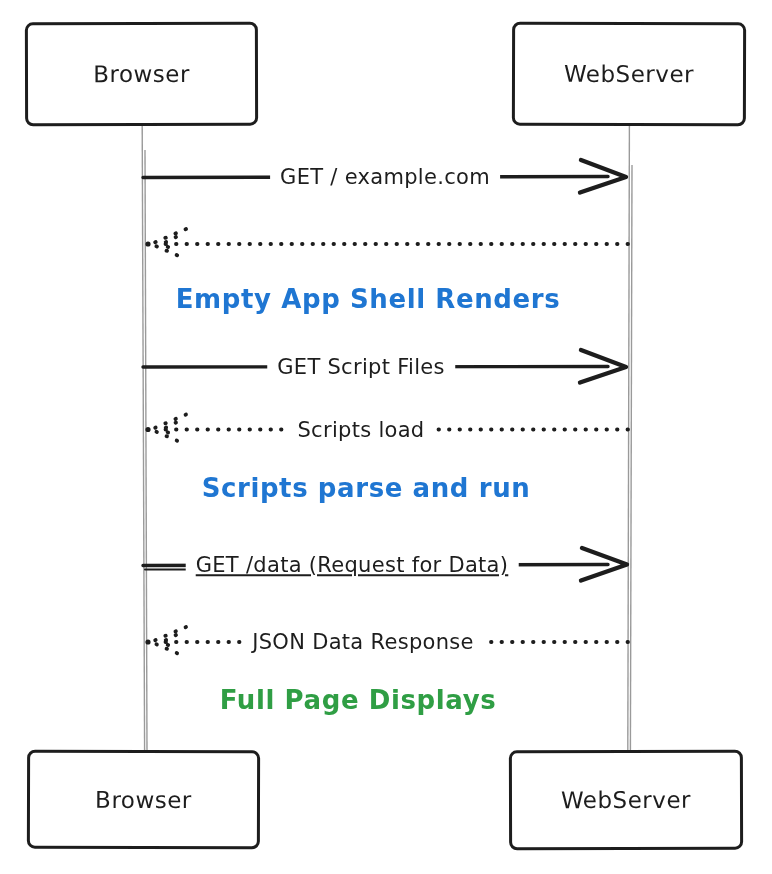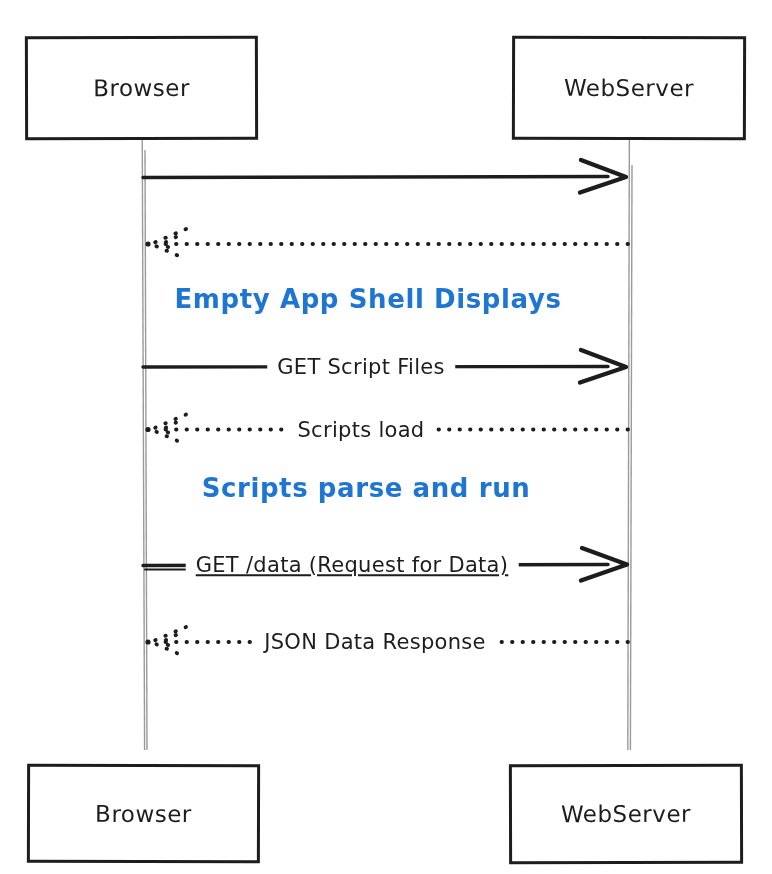--- a/index.html
+++ b/index.html
@@ -10,27 +10,26 @@
     background: #ffffff;
     font-family: "DejaVu Sans", sans-serif;
     color: #1d1d1d;
     overflow: hidden;
   }
   svg.layer { position: absolute; left: 0; top: 0; }
 
   .actor-box {
     position: absolute;
     border: 3.5px solid #1d1d1d;
-    border-radius: 0;
+    border-radius: 8px;
     background: #ffffff;
     display: flex;
     align-items: center;
     justify-content: center;
     box-sizing: border-box;
-    margin-top: 14px;
   }
   .actor-box.tilt-a { transform: rotate(-0.15deg); }
   .actor-box.tilt-b { transform: rotate(0.15deg); }
   .actor-label {
     font-size: 23px;
     letter-spacing: 0.5px;
     color: #1d1d1d;
   }
 
   .msg-label {
@@ -132,21 +131,23 @@
   <div class="actor-box tilt-b" style="left:512px; top:22px; width:234px; height:104px;">
     <span class="actor-label">WebServer</span>
   </div>
   <div class="actor-box tilt-b" style="left:27px; top:750px; width:233px; height:99px;">
     <span class="actor-label">Browser</span>
   </div>
   <div class="actor-box tilt-a" style="left:509px; top:750px; width:234px; height:100px;">
     <span class="actor-label">WebServer</span>
   </div>
 
+  <div class="msg-label" style="left:385px; top:177px;">GET / example.com</div>
   <div class="msg-label" style="left:361px; top:429.5px;">Scripts load</div>
   <div class="msg-label" style="left:361px; top:367px;">GET Script Files</div>
   <div class="msg-label wrap" style="left:352px; top:566px;text-decoration:underline;">GET /data (Request for Data)</div>
-  <div class="msg-label" style="left:375px; top:642px;">JSON Data Response</div>
+  <div class="msg-label" style="left:363px; top:642px;">JSON Data Response</div>
 
-  <div class="note note-blue" style="left:368px; top:299px;">Empty App Shell Displays</div>
+  <div class="note note-blue" style="left:368px; top:299px;">Empty App Shell Renders</div>
   <div class="note note-blue" style="left:366px; top:488px;">Scripts parse and run</div>
+  <div class="note note-green" style="left:358px; top:700px;">Full Page Displays</div>
 
 </div>
 
 </body></html>

